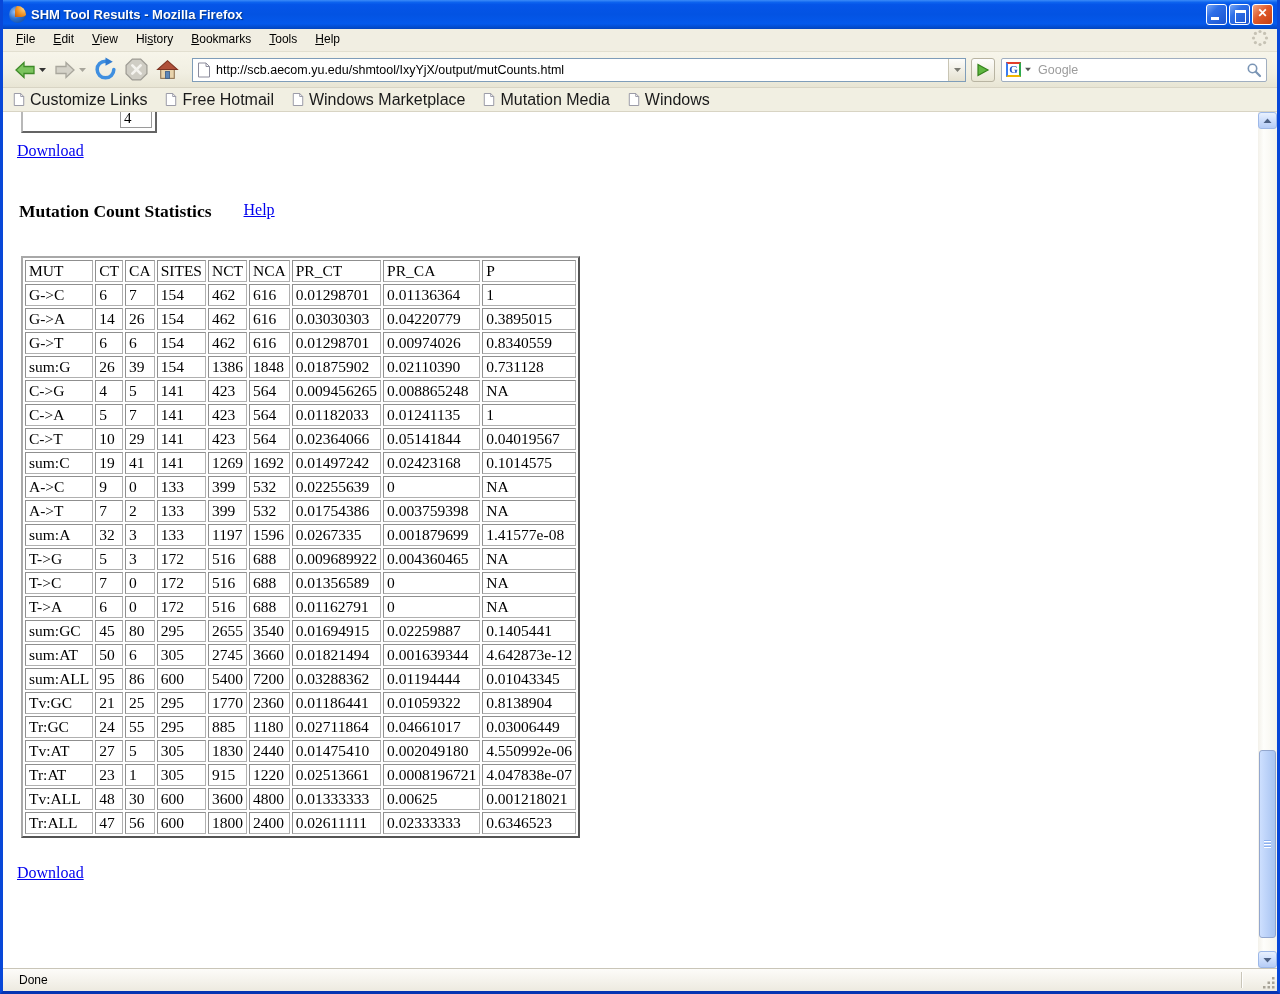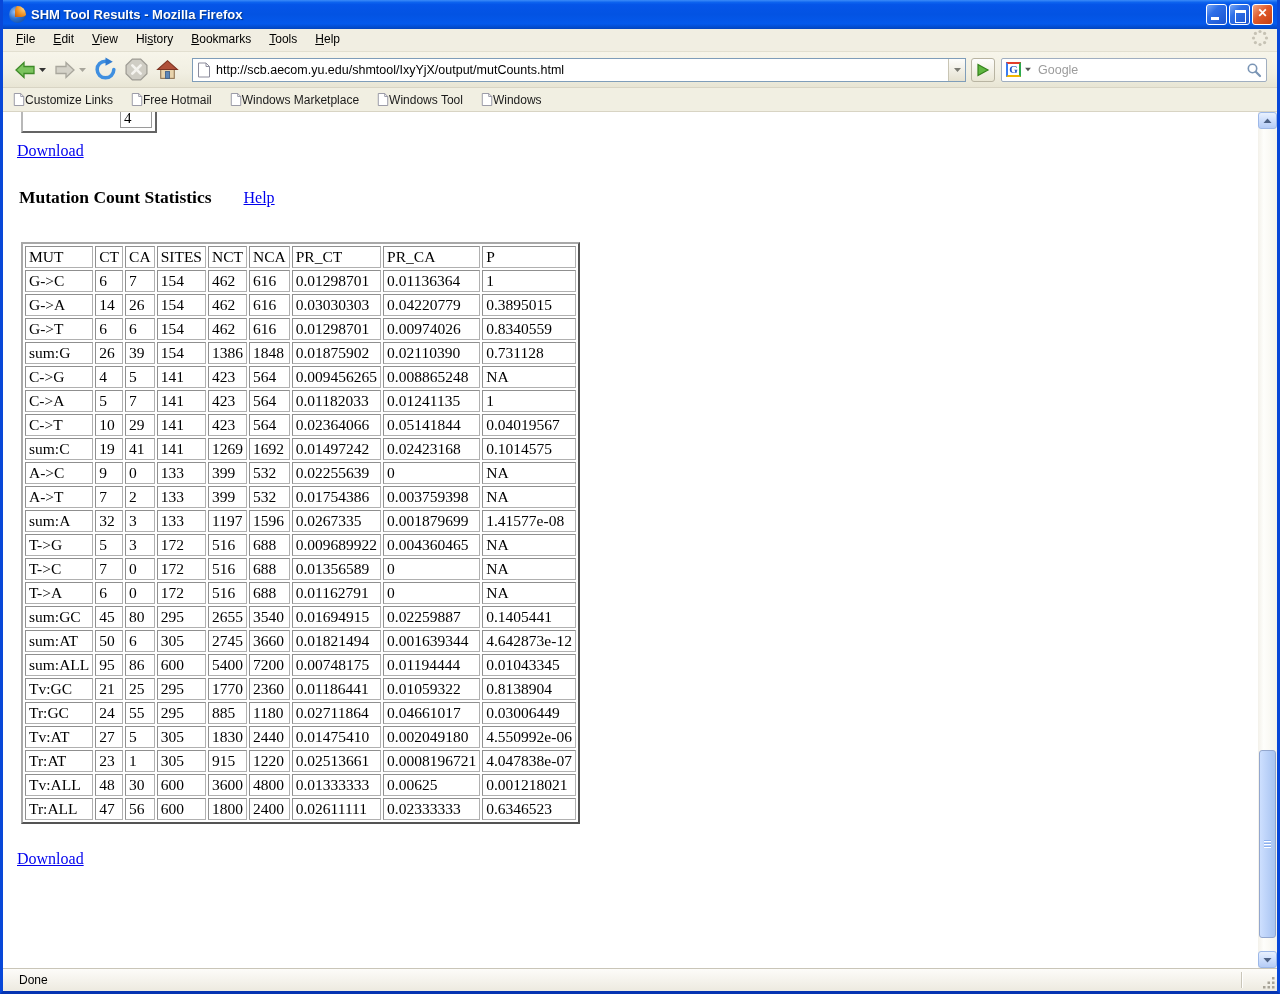--- a/index.html
+++ b/index.html
@@ -58,21 +58,21 @@
     display:flex; align-items:center; padding:0 4px; margin-right:2px; }
   .g-logo { width:15px; height:15px; border-top:2px solid #E33E2B; border-right:2px solid #2DA94F;
     border-bottom:2px solid #F1B500; border-left:2px solid #3A7CF0; color:#2456C9; font-weight:bold;
     font-size:11px; line-height:11px; text-align:center; background:#fff; font-family:"Liberation Serif",serif; }
   .search-placeholder { color:#9C9C9C; font-size:12.5px; flex:1; margin-left:6px; }
 
   
   .bookmarksbar { height:24px; flex:0 0 24px; background:#F1EFE2; border-bottom:1px solid #D8D4C4;
     display:flex; align-items:center; padding:0 10px; }
   .bookmark { display:flex; align-items:center; margin-right:18px; }
-  .bookmark span.lbl { font-size:12px; color:#1A1A1A; }
+  .bookmark span.lbl { font-size:16px; color:#1A1A1A; margin-left:5px; }
 
   
   .content-row { flex:1; display:flex; min-height:0; }
   .content { flex:1; background:#fff; overflow:hidden; padding-left:14px; font-family:"Liberation Serif",serif; }
 
   .scrollbar { flex:0 0 19px; display:flex; flex-direction:column;
     background:linear-gradient(90deg,#F3F1EA,#FEFEFB 30%,#F5F3EC); }
   .sb-btn { flex:0 0 17px; height:17px; border:1px solid #9DB8E8; border-radius:3px;
     background:linear-gradient(180deg,#E9F1FE,#C8DAFB 60%,#B5CCF6); display:flex; align-items:center; justify-content:center; }
   .sb-track { flex:1; position:relative; }
@@ -82,21 +82,21 @@
   .sb-thumb::after { content:""; position:absolute; left:4px; top:50%; width:7px; height:8px; margin-top:-4px;
     background:repeating-linear-gradient(180deg,#8CB0F0 0 1px,#FFFFFF 1px 2px,transparent 2px 3px); }
 
   
   .fragment-table { margin-left:4px; width:136px; height:21px; border:2px outset #B8B8B8; border-top:0;
     position:relative; background:#fff; }
   .fragment-cell { position:absolute; right:3px; top:-3px; height:19px; width:32px;
     border:1px solid #9A9A9A; font-size:15px; padding-left:3px; background:#fff; }
   a.plain-link { color:#0000EE; font-size:16px; }
   .dl-top { display:inline-block; margin-top:9px; }
-  .heading-row { margin-top:27px; display:flex; align-items:center; }
+  .heading-row { margin-top:41px; display:flex; align-items:flex-start; }
   .page-heading { font-size:17.5px; font-weight:bold; color:#000; margin-left:2px; }
   .help-link { margin-left:32px; font-size:15.5px; }
 
   table.data-table { margin-top:34px; margin-left:4px; border:2px outset #A8A8A8; border-spacing:2px;
     background:#fff; font-family:"Liberation Serif",serif; }
   table.data-table td { border:1px solid #B0B0B0; border-top-color:#8F8F8F; border-left-color:#8F8F8F;
     font-size:15.5px; color:#000; padding:0 3px; height:22px; white-space:nowrap; vertical-align:middle; }
   .c0{width:62px}.c1{width:19px}.c2{width:21px}.c3{width:45px}.c4{width:33px}
   .c5{width:32px}.c6{width:86px}.c7{width:94px}.c8{width:91px}
   .dl-bottom { display:inline-block; margin-top:8px; }
@@ -236,21 +236,21 @@
           <path d="M1.5 1 H9 L12.5 4.5 V15 H1.5 Z" fill="#fff" stroke="#8C8C9C" stroke-width="1"></path>
           <path d="M9 1 V4.5 H12.5" fill="none" stroke="#8C8C9C" stroke-width="1"></path>
         </svg>
         <span class="lbl">Windows Marketplace</span>
       </span>
       <span class="bookmark">
         <svg width="12" height="15" viewBox="0 0 14 16">
           <path d="M1.5 1 H9 L12.5 4.5 V15 H1.5 Z" fill="#fff" stroke="#8C8C9C" stroke-width="1"></path>
           <path d="M9 1 V4.5 H12.5" fill="none" stroke="#8C8C9C" stroke-width="1"></path>
         </svg>
-        <span class="lbl">Windows Tool</span>
+        <span class="lbl">Mutation Media</span>
       </span>
       <span class="bookmark">
         <svg width="12" height="15" viewBox="0 0 14 16">
           <path d="M1.5 1 H9 L12.5 4.5 V15 H1.5 Z" fill="#fff" stroke="#8C8C9C" stroke-width="1"></path>
           <path d="M9 1 V4.5 H12.5" fill="none" stroke="#8C8C9C" stroke-width="1"></path>
         </svg>
         <span class="lbl">Windows</span>
       </span>
     </div>
 
@@ -453,21 +453,21 @@
               <td class="c7">0.001639344</td>
               <td class="c8">4.642873e-12</td>
             </tr>
             <tr>
               <td class="c0">sum:ALL</td>
               <td class="c1">95</td>
               <td class="c2">86</td>
               <td class="c3">600</td>
               <td class="c4">5400</td>
               <td class="c5">7200</td>
-              <td class="c6">0.00748175</td>
+              <td class="c6">0.03288362</td>
               <td class="c7">0.01194444</td>
               <td class="c8">0.01043345</td>
             </tr>
             <tr>
               <td class="c0">Tv:GC</td>
               <td class="c1">21</td>
               <td class="c2">25</td>
               <td class="c3">295</td>
               <td class="c4">1770</td>
               <td class="c5">2360</td>

